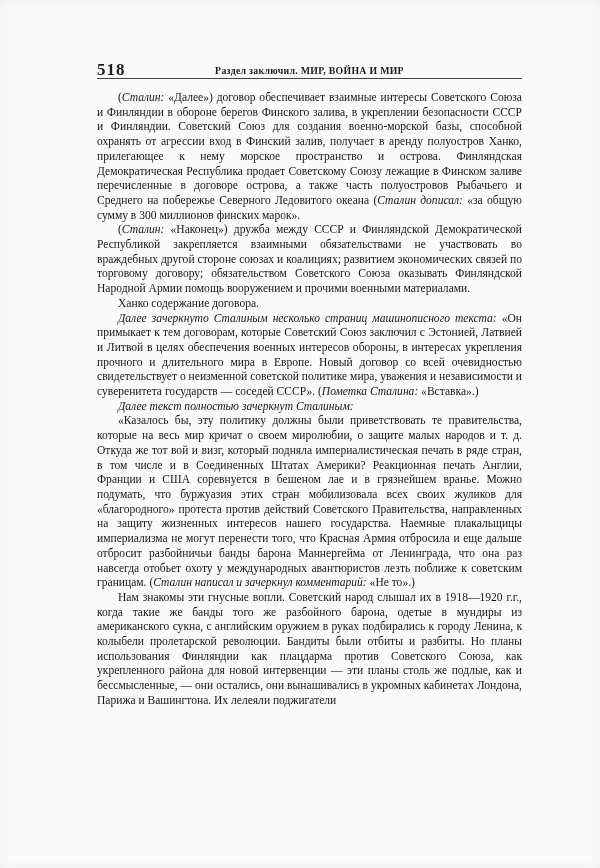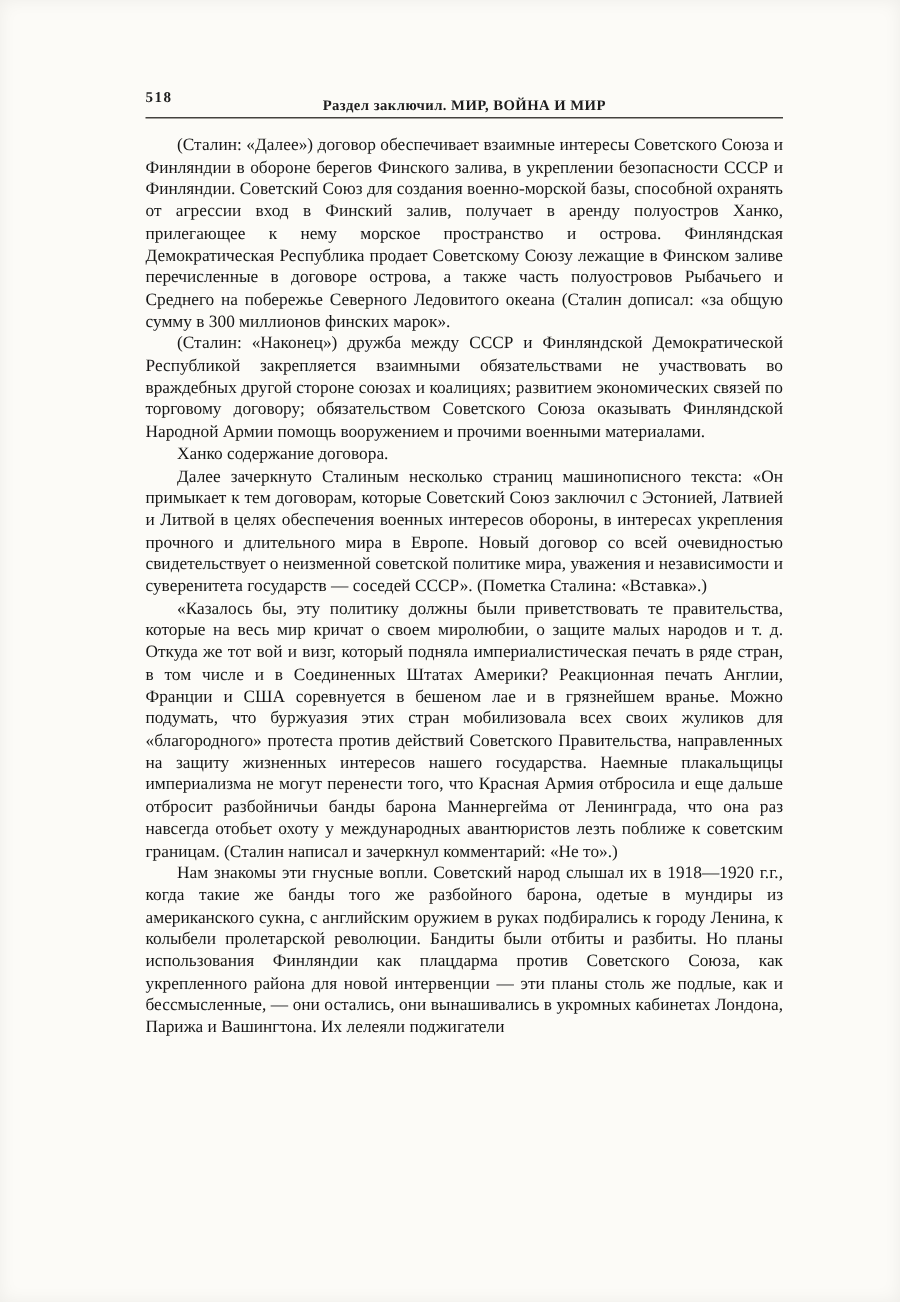--- a/index.html
+++ b/index.html
@@ -27,21 +27,21 @@
   .header {
     position: relative;
     height: 16px;
     text-align: center;
   }
   .pagenum {
     position: absolute;
     left: 0;
     top: 0;
     font-weight: bold;
-    font-size: 10px;
+    font-size: 17px;
     letter-spacing: 1px;
   }
   .runhead {
     font-weight: bold;
     font-size: 9.8px;
     letter-spacing: 0.3px;
     white-space: nowrap;
   }
   .rule {
     border: none;
@@ -52,34 +52,35 @@
     margin-top: 11px;
     font-size: 11.55px;
     line-height: 14.7px;
     text-align: justify;
     color: #161616;
   }
   .content p {
     margin: 0;
     text-indent: 21px;
   }
-  .it { }
+  .it { font-style: italic; }
 </style>
 </head>
 <body>
 
 <div class="page">
   <div class="inner">
     <div class="header">
       <span class="pagenum">518</span>
       <span class="runhead">Раздел заключил. МИР, ВОЙНА И МИР</span>
     </div>
     <hr class="rule">
     <div class="content">
         <p><span>(</span><span class="it">Сталин:</span><span> «Далее») договор обеспечивает взаимные интересы Советского Союза и Финляндии в обороне берегов Финского залива, в укреплении безопасности СССР и Финляндии. Советский Союз для создания военно-морской базы, способной охранять от агрессии вход в Финский залив, получает в аренду полуостров Ханко, прилегающее к нему морское пространство и острова. Финляндская Демократическая Республика продает Советскому Союзу лежащие в Финском заливе перечисленные в договоре острова, а также часть полуостровов Рыбачьего и Среднего на побережье Северного Ледовитого океана (</span><span class="it">Сталин дописал:</span><span> «за общую сумму в 300 миллионов финских марок».</span></p>
         <p><span>(</span><span class="it">Сталин:</span><span> «Наконец») дружба между СССР и Финляндской Демократической Республикой закрепляется взаимными обязательствами не участвовать во враждебных другой стороне союзах и коалициях; развитием экономических связей по торговому договору; обязательством Советского Союза оказывать Финляндской Народной Армии помощь вооружением и прочими военными материалами.</span></p>
         <p><span>Ханко содержание договора.</span></p>
         <p><span class="it">Далее зачеркнуто Сталиным несколько страниц машинописного текста:</span><span> «Он примыкает к тем договорам, которые Советский Союз заключил с Эстонией, Латвией и Литвой в целях обеспечения военных интересов обороны, в интересах укрепления прочного и длительного мира в Европе. Новый договор со всей очевидностью свидетельствует о неизменной советской политике мира, уважения и независимости и суверенитета государств — соседей СССР». (</span><span class="it">Пометка Сталина:</span><span> «Вставка».)</span></p>
+        <p><span class="it">Далее текст полностью зачеркнут Сталиным:</span></p>
         <p><span>«Казалось бы, эту политику должны были приветствовать те правительства, которые на весь мир кричат о своем миролюбии, о защите малых народов и т. д. Откуда же тот вой и визг, который подняла империалистическая печать в ряде стран, в том числе и в Соединенных Штатах Америки? Реакционная печать Англии, Франции и США соревнуется в бешеном лае и в грязнейшем вранье. Можно подумать, что буржуазия этих стран мобилизовала всех своих жуликов для «благородного» протеста против действий Советского Правительства, направленных на защиту жизненных интересов нашего государства. Наемные плакальщицы империализма не могут перенести того, что Красная Армия отбросила и еще дальше отбросит разбойничьи банды барона Маннергейма от Ленинграда, что она раз навсегда отобьет охоту у международных авантюристов лезть поближе к советским границам. (</span><span class="it">Сталин написал и зачеркнул комментарий:</span><span> «Не то».)</span></p>
         <p><span>Нам знакомы эти гнусные вопли. Советский народ слышал их в 1918—1920 г.г., когда такие же банды того же разбойного барона, одетые в мундиры из американского сукна, с английским оружием в руках подбирались к городу Ленина, к колыбели пролетарской революции. Бандиты были отбиты и разбиты. Но планы использования Финляндии как плацдарма против Советского Союза, как укрепленного района для новой интервенции — эти планы столь же подлые, как и бессмысленные, — они остались, они вынашивались в укромных кабинетах Лондона, Парижа и Вашингтона. Их лелеяли поджигатели</span></p>
       </div>
   </div>
 </div>
 
 </body></html>

